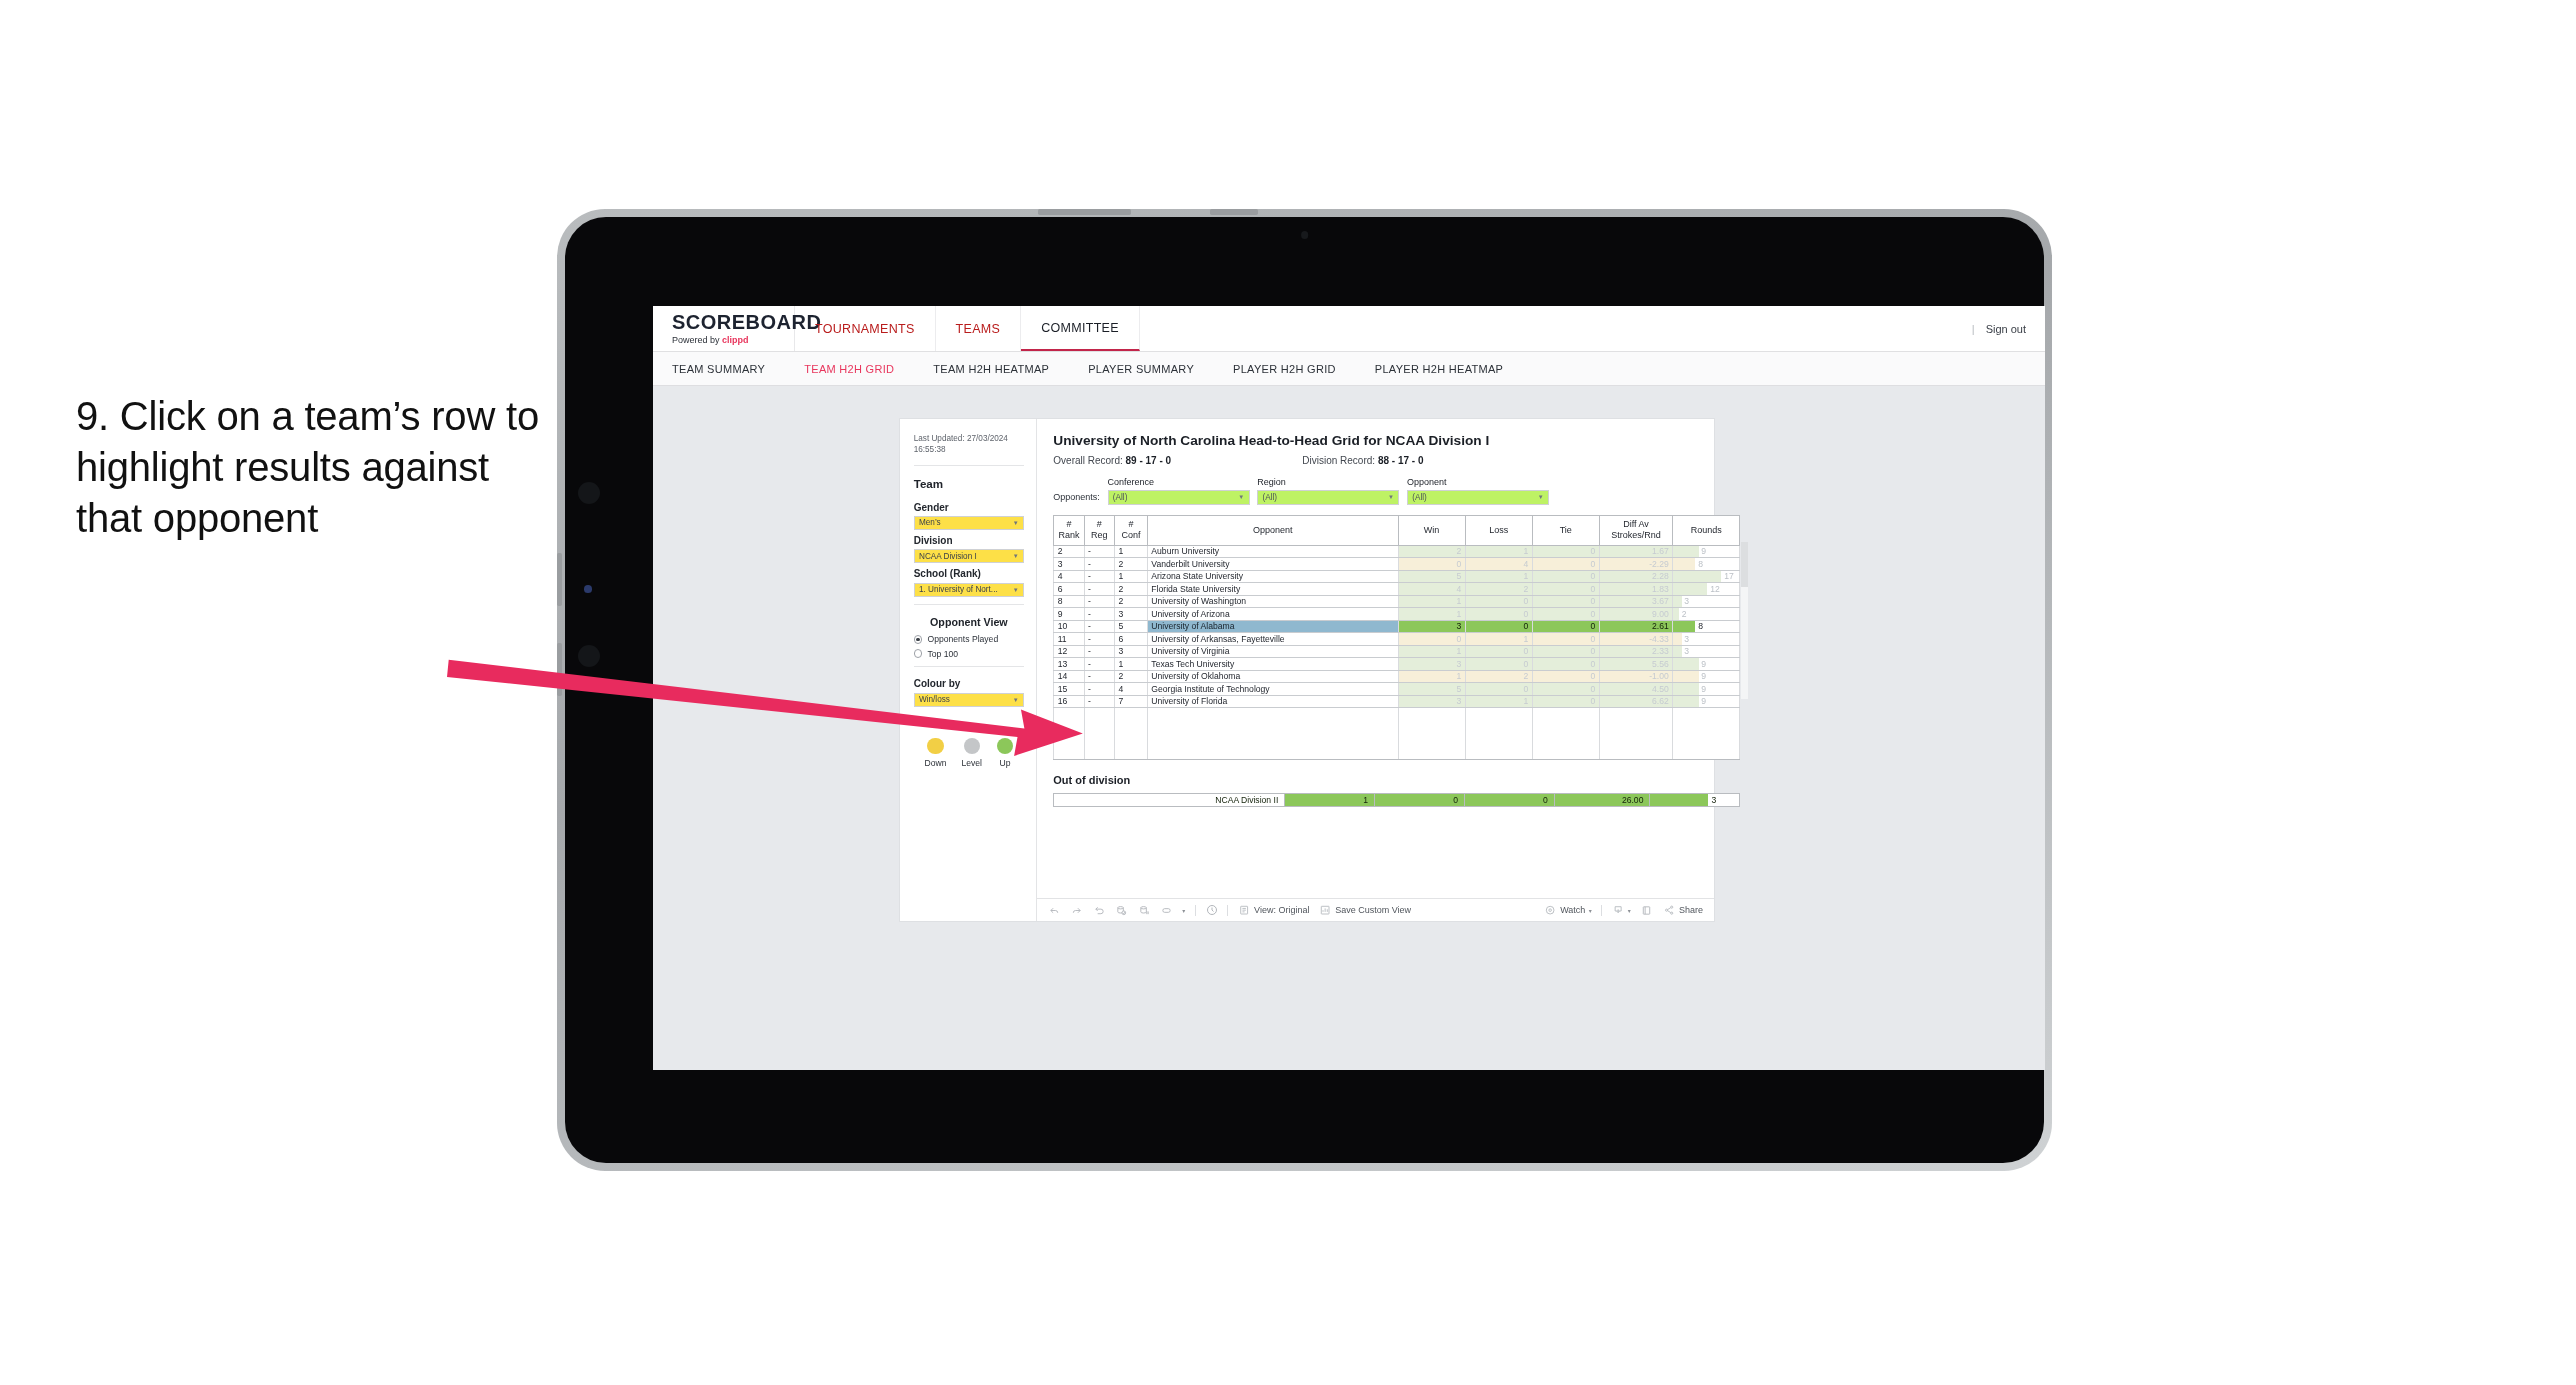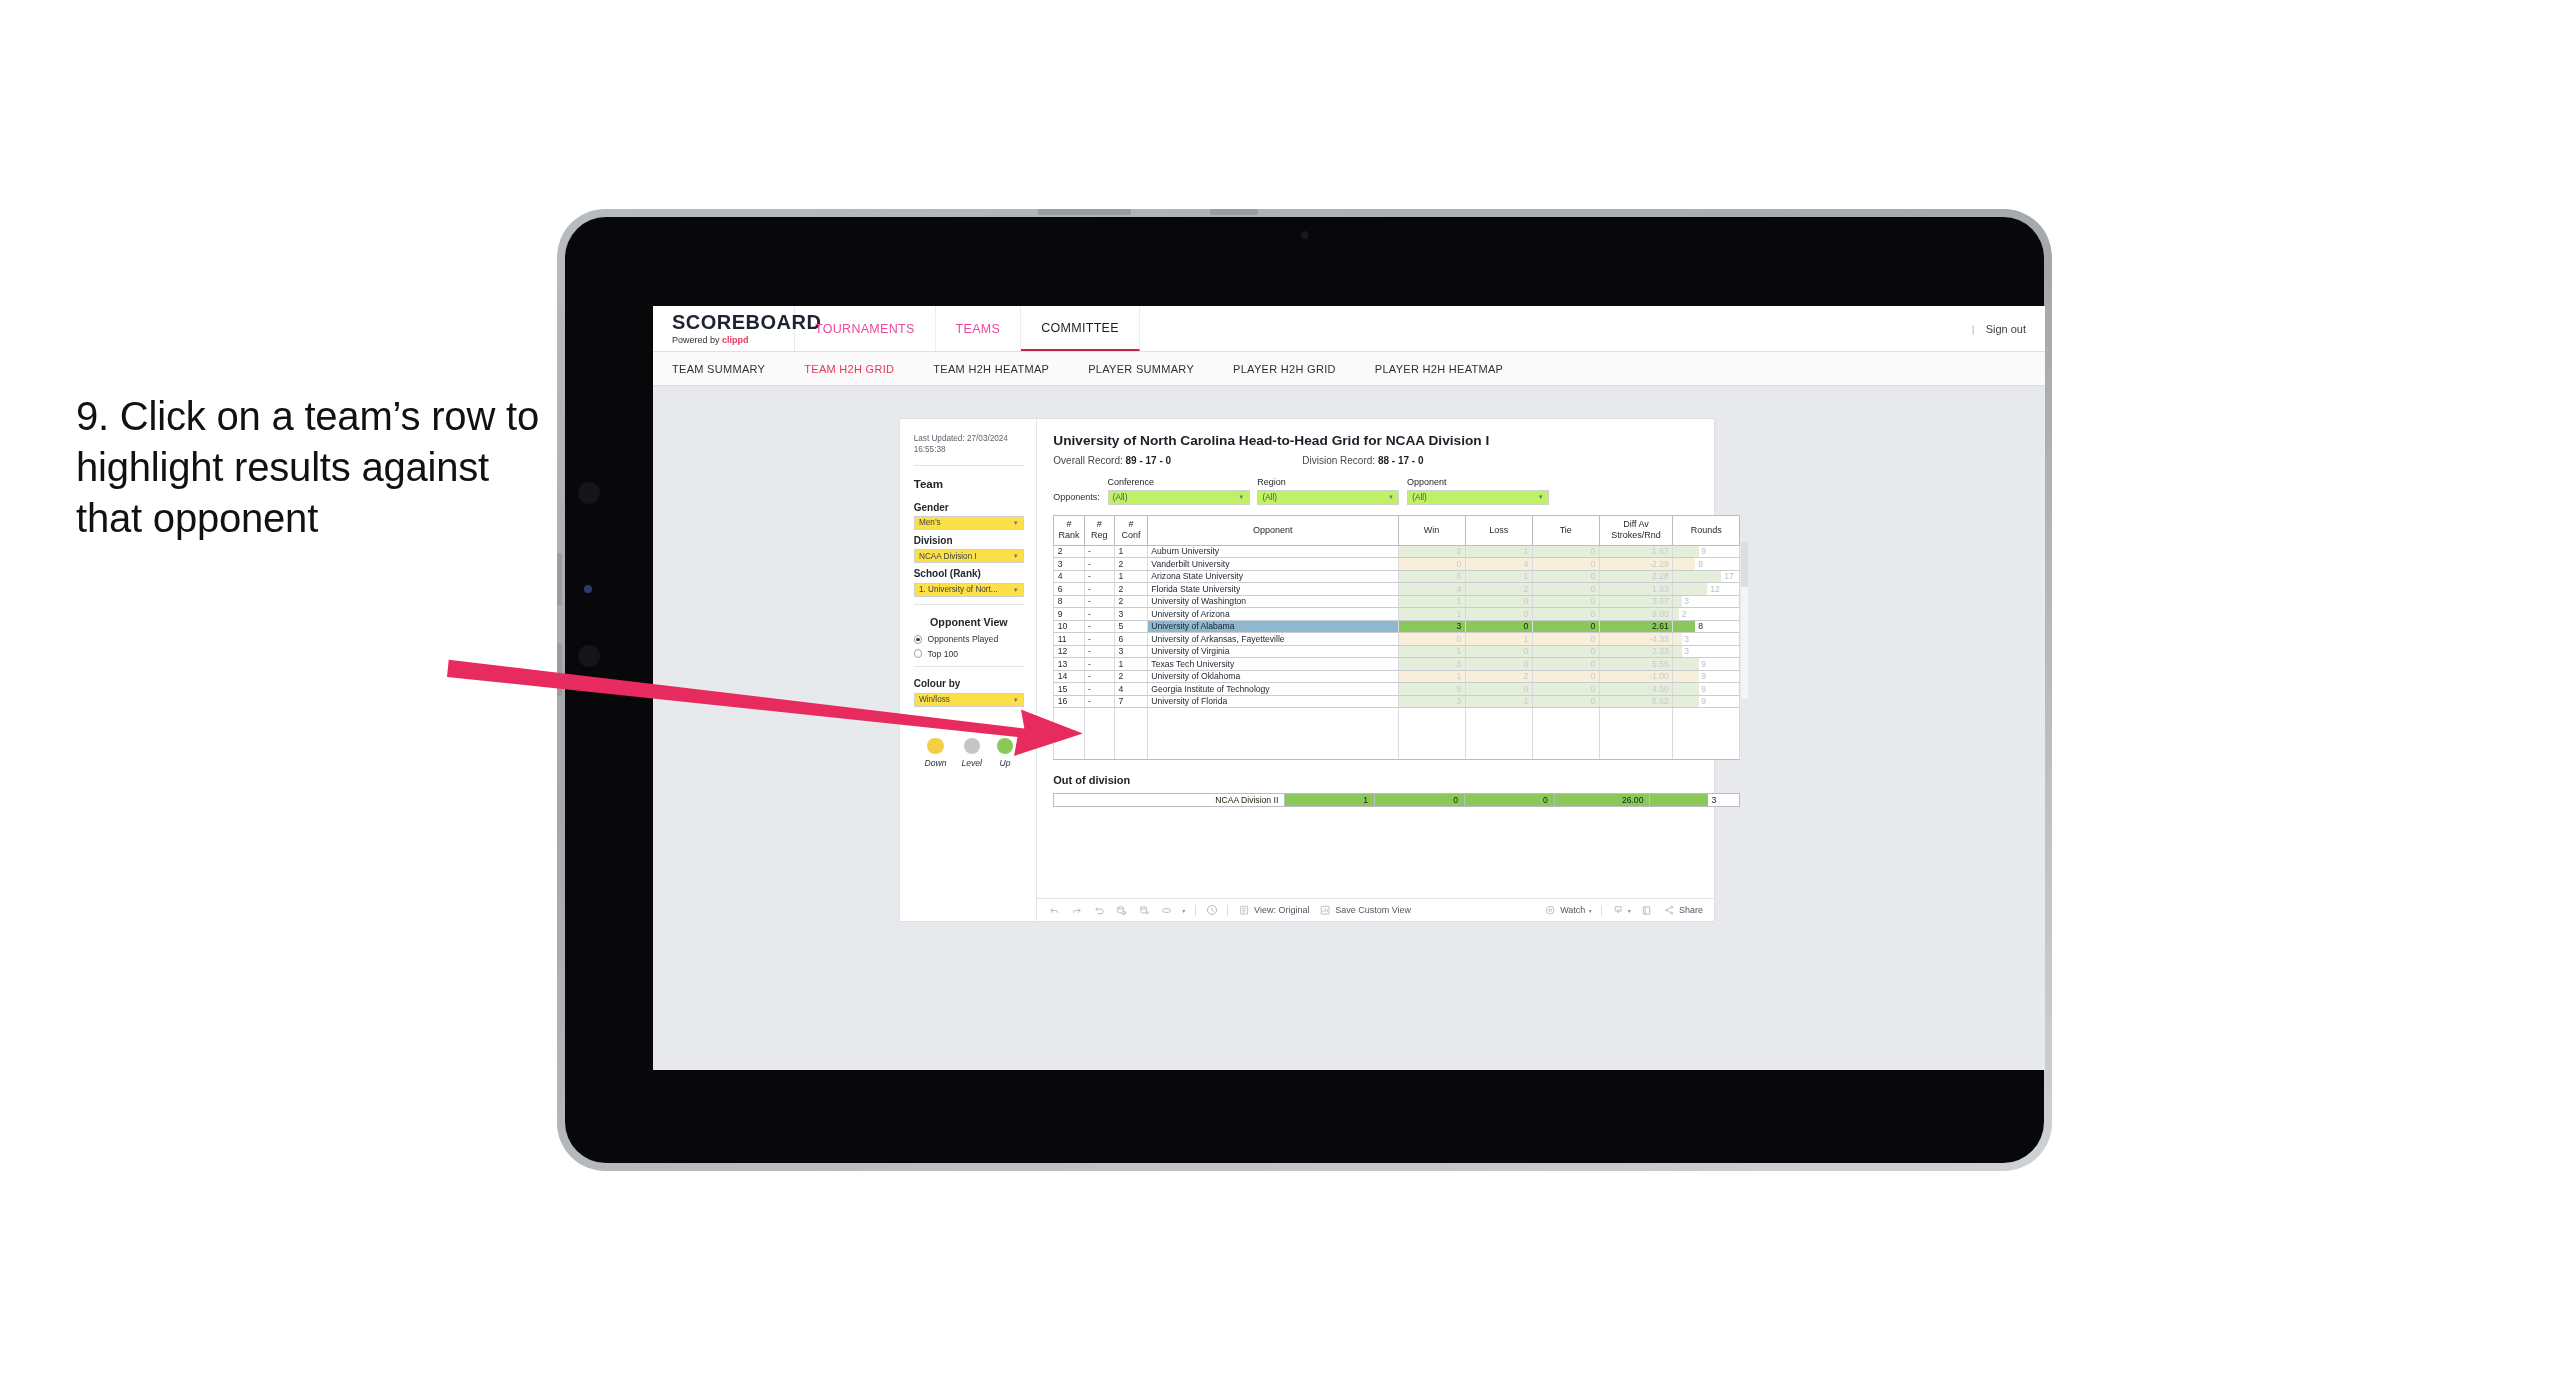--- a/index.html
+++ b/index.html
@@ -132,21 +132,21 @@
 
   .topnav {
     display: flex;
     align-items: stretch;
   }
   .topnav-item {
     display: flex;
     align-items: center;
     padding: 0 20px;
     font-size: 12.5px;
-    color: #ec4899;
+    color: #b91c1c;
     letter-spacing: 0.3px;
     border-right: 0.9px solid #ececee;
     cursor: pointer;
     white-space: nowrap;
   }
   .topnav-item.active {
     border-bottom: 2.6px solid #c2254a;
     color: #1b1f27;
   }
   .topbar-right {
@@ -281,21 +281,21 @@
     width: 3.4px; height: 3.4px;
     border-radius: 50%;
     background: #3a3f46;
   }
   .legend {
     display: flex;
     justify-content: space-around;
     margin-top: 31px;
     padding: 0 3.4px;
   }
-  .legend-item { text-align: center; font-style: italic; }
+  .legend-item { text-align: center; }
   .legend-dot {
     width: 16.3px; height: 16.3px;
     border-radius: 50%;
     margin: 0 auto 4.3px;
   }
   .legend-text { font-size: 8.6px; color: #2c3138; }
 
   
   .main {
     flex: 1;

